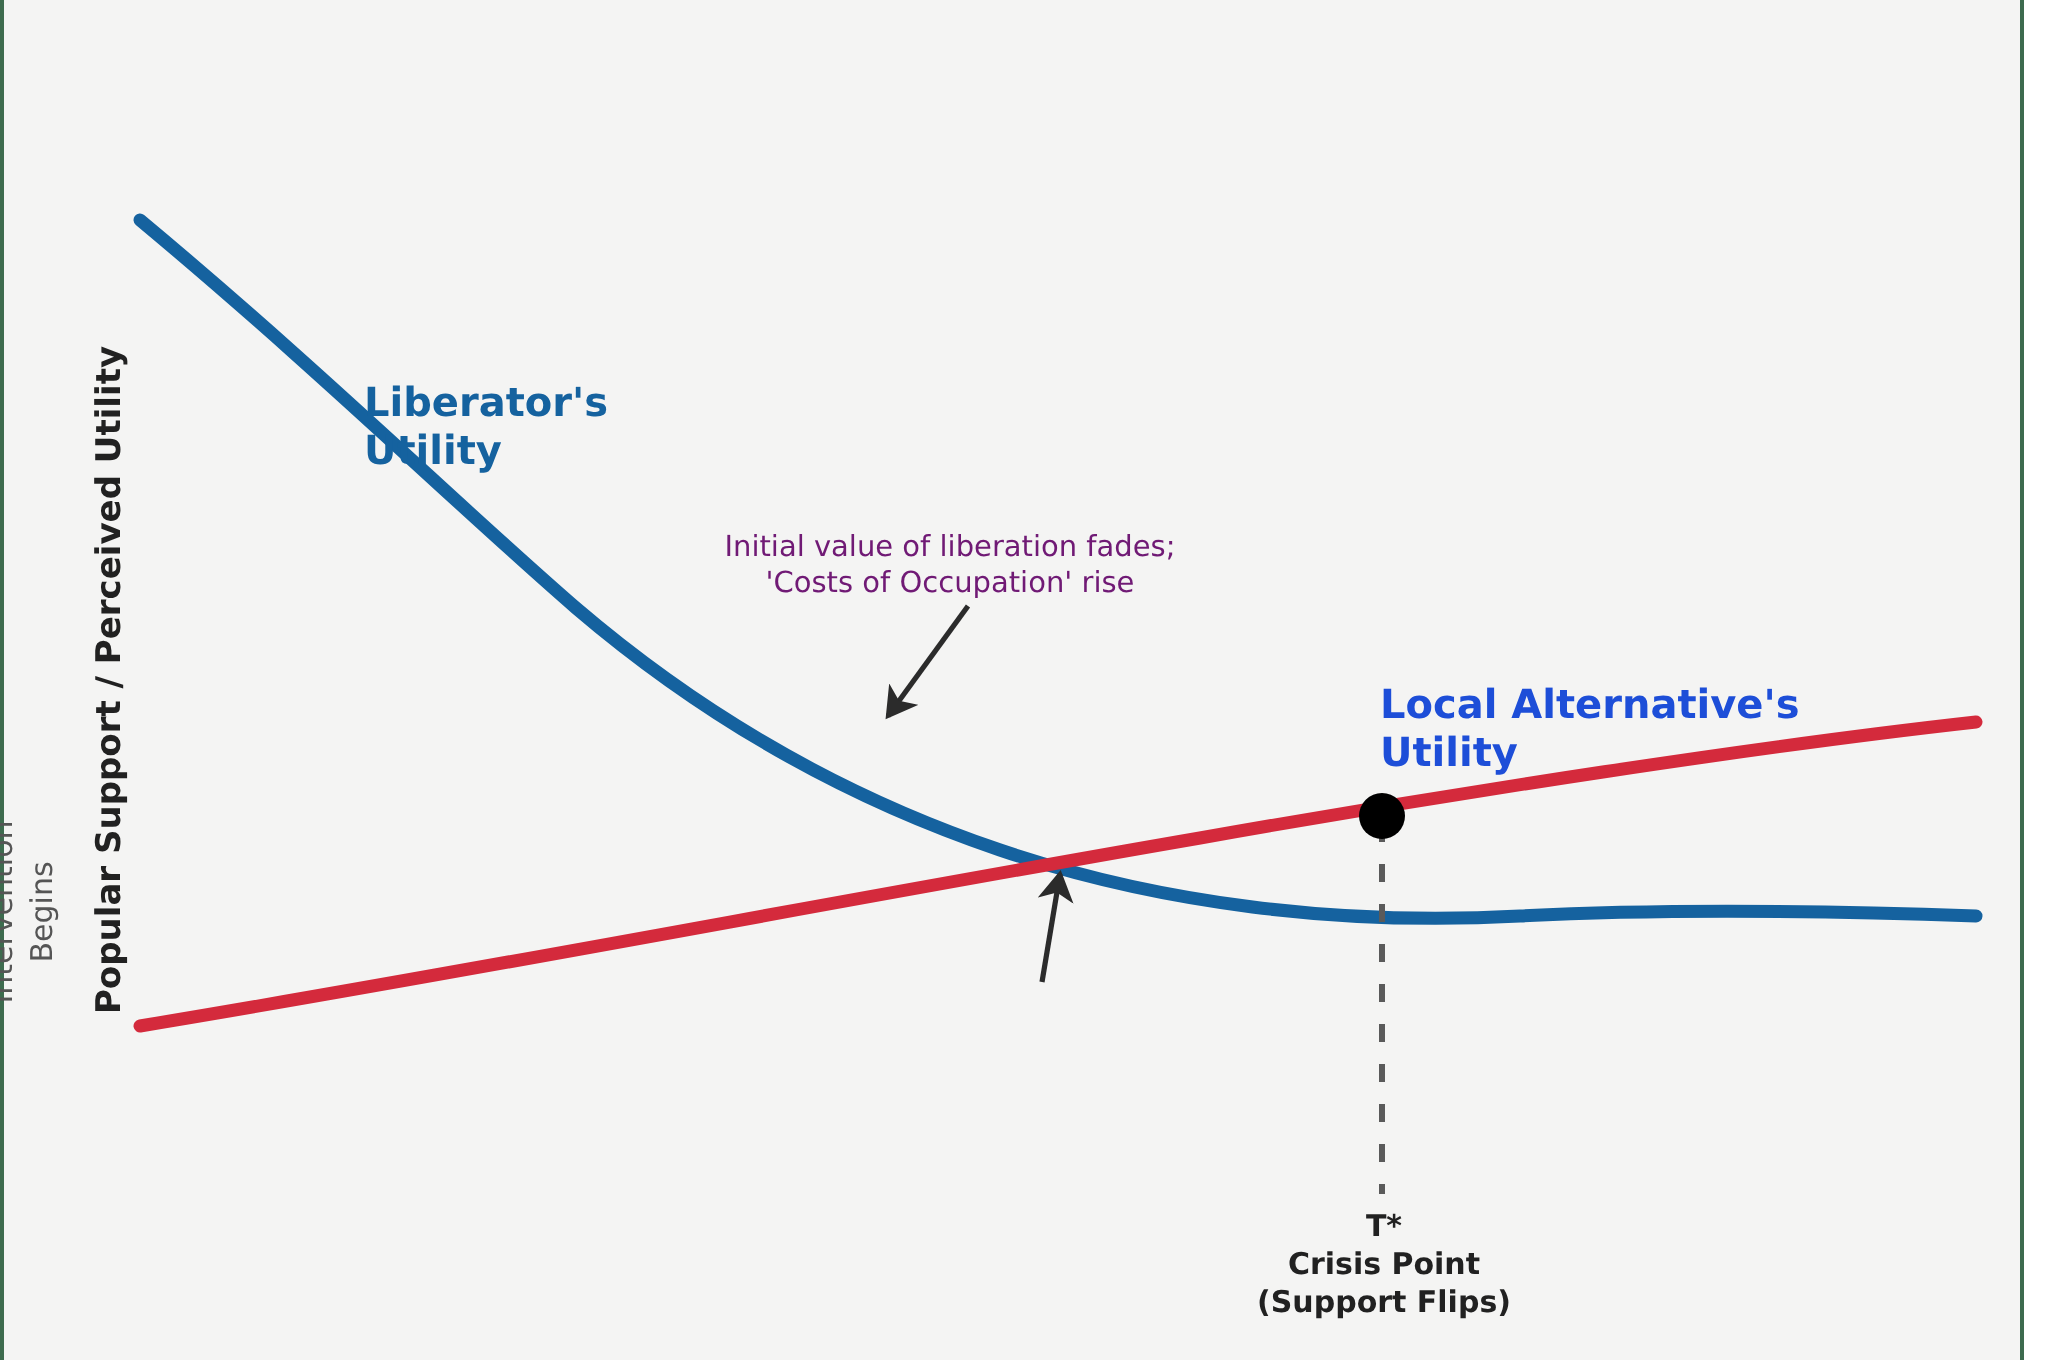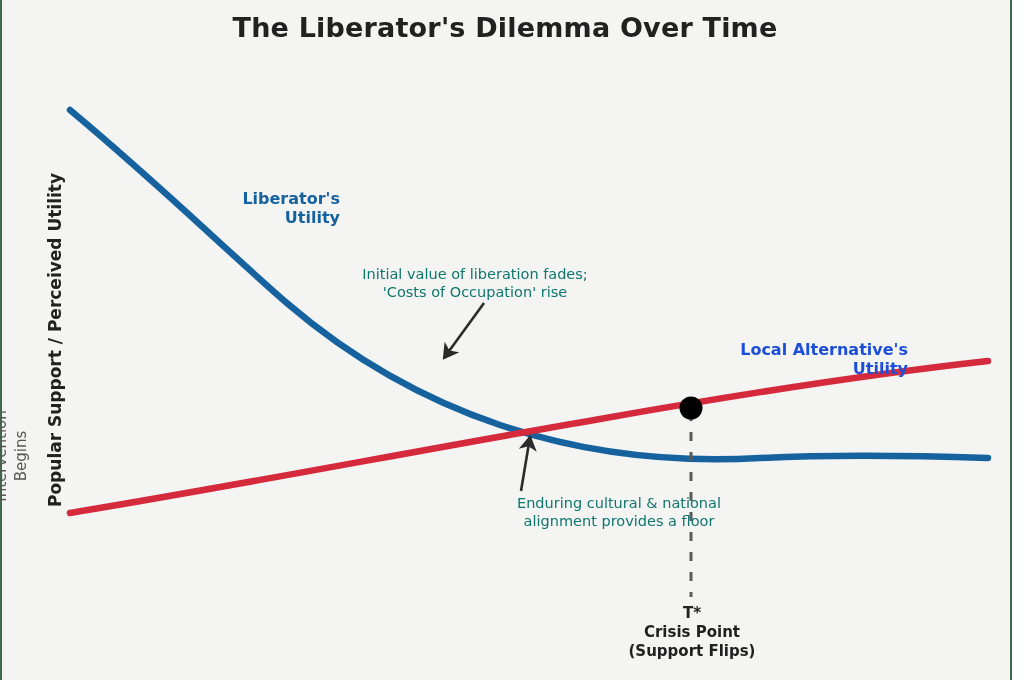--- a/index.html
+++ b/index.html
@@ -60,43 +60,43 @@
     text-align: center;
     font-size: 17px;
     font-weight: bold;
     color: #212121;
     transform: rotate(-90deg);
     transform-origin: center center;
   }
 
   .series-label {
     position: absolute;
-    font-size: 16px;
+    font-size: 20px;
     font-weight: bold;
     line-height: 1.18;
-    text-align: right;
+    text-align: left;
     white-space: pre-line;
   }
   .series-label.blue {
     color: #15629f;
     left: 182px;
     top: 190px;
     width: 158px;
   }
   .series-label.red {
     color: #1d4ed8;
     left: 690px;
     top: 341px;
     width: 218px;
   }
 
   .annotation {
     position: absolute;
     font-size: 14.5px;
-    color: #0f766e;
+    color: #701a75;
     line-height: 1.25;
     text-align: center;
     white-space: pre-line;
   }
   .annotation.a1 { left: 352px; top: 265px; width: 246px; }
   .annotation.a2 { left: 508px; top: 494px; width: 222px; }
 
   .crisis-label {
     position: absolute;
     left: 600px;
@@ -152,35 +152,32 @@
     <defs>
       <marker id="arrowhead-dark" markerWidth="7" markerHeight="7" refX="5.2" refY="3.5" orient="auto" markerUnits="strokeWidth">
         <path d="M 0,0 L 6,3.5 L 0,7 L 1.6,3.5 Z" fill="#2b2b2b"></path>
       </marker>
     </defs>
     <line x1="484" y1="303" x2="444" y2="358" stroke="#2b2b2b" stroke-width="2.6" marker-end="url(#arrowhead-dark)"></line>
 
     <line x1="521" y1="491" x2="530" y2="437" stroke="#2b2b2b" stroke-width="2.6" marker-end="url(#arrowhead-dark)"></line>
   </svg>
 
-  <div class="chart-title">The Liberator's Dilemma Over Time</div>
 
   <div class="ylabel">Popular Support / Perceived Utility</div>
 
   <div class="series-label blue">Liberator's
 Utility</div>
 
   <div class="series-label red">Local Alternative's
 Utility</div>
 
   <div class="annotation a1">Initial value of liberation fades;
 'Costs of Occupation' rise</div>
 
-  <div class="annotation a2">Enduring cultural &amp; national
-alignment provides a floor</div>
 
   <div class="crisis-label">T*
 Crisis Point
 (Support Flips)</div>
 
   <div class="intervention-label">Intervention
 Begins</div>
 
 </div>
 

